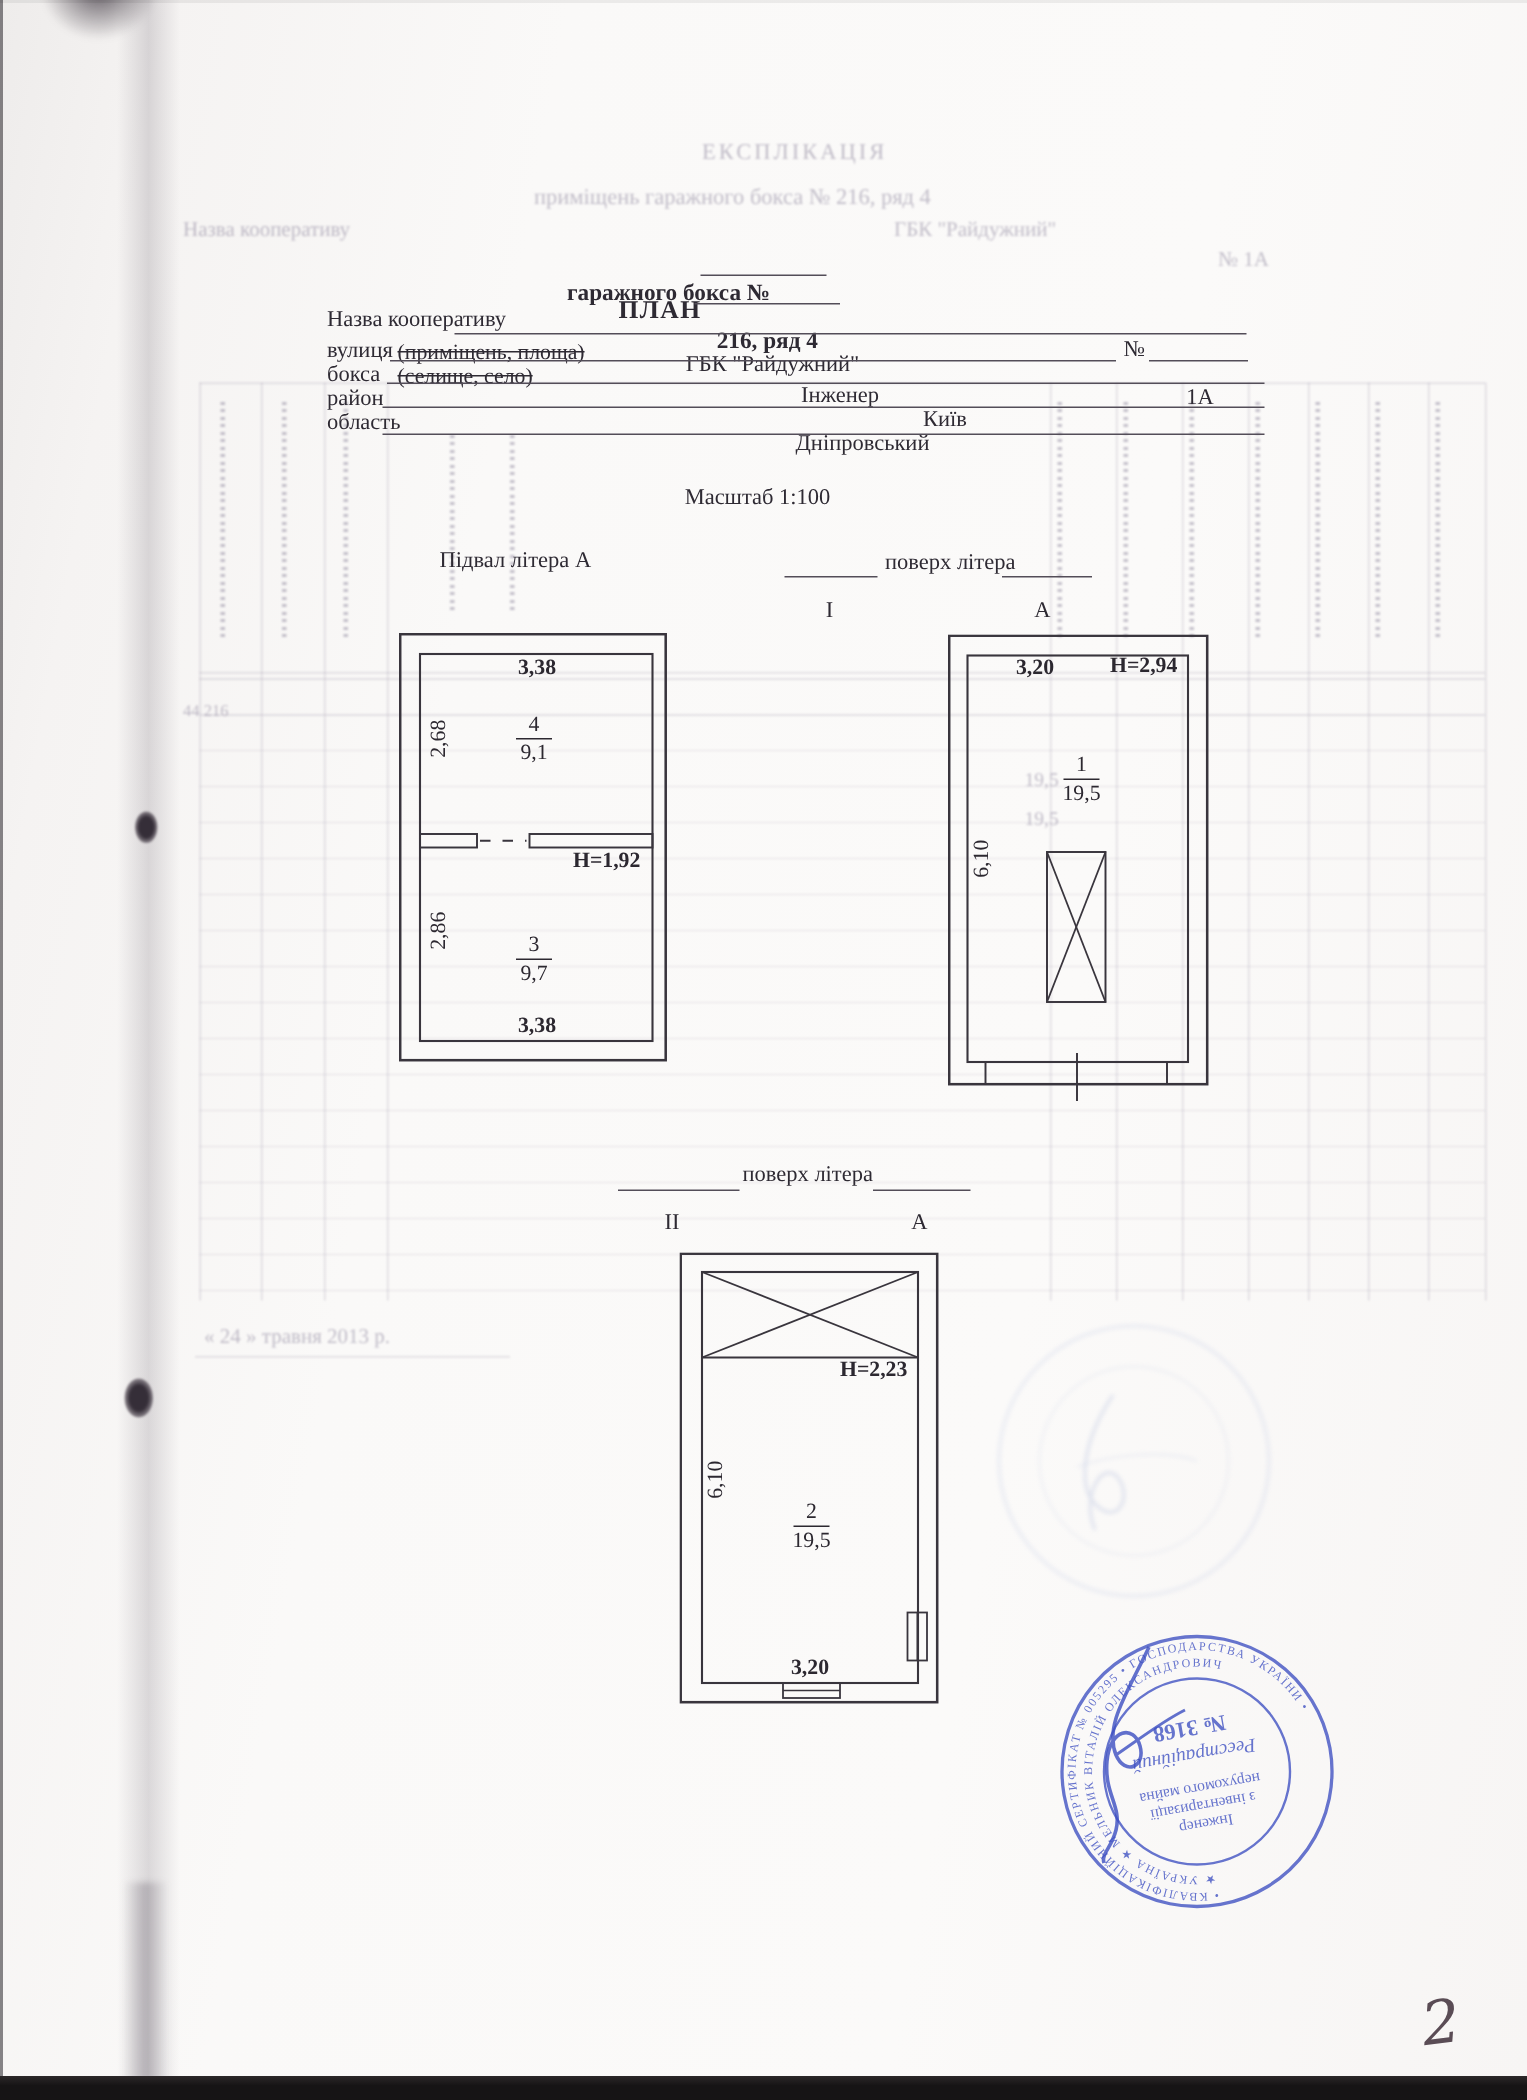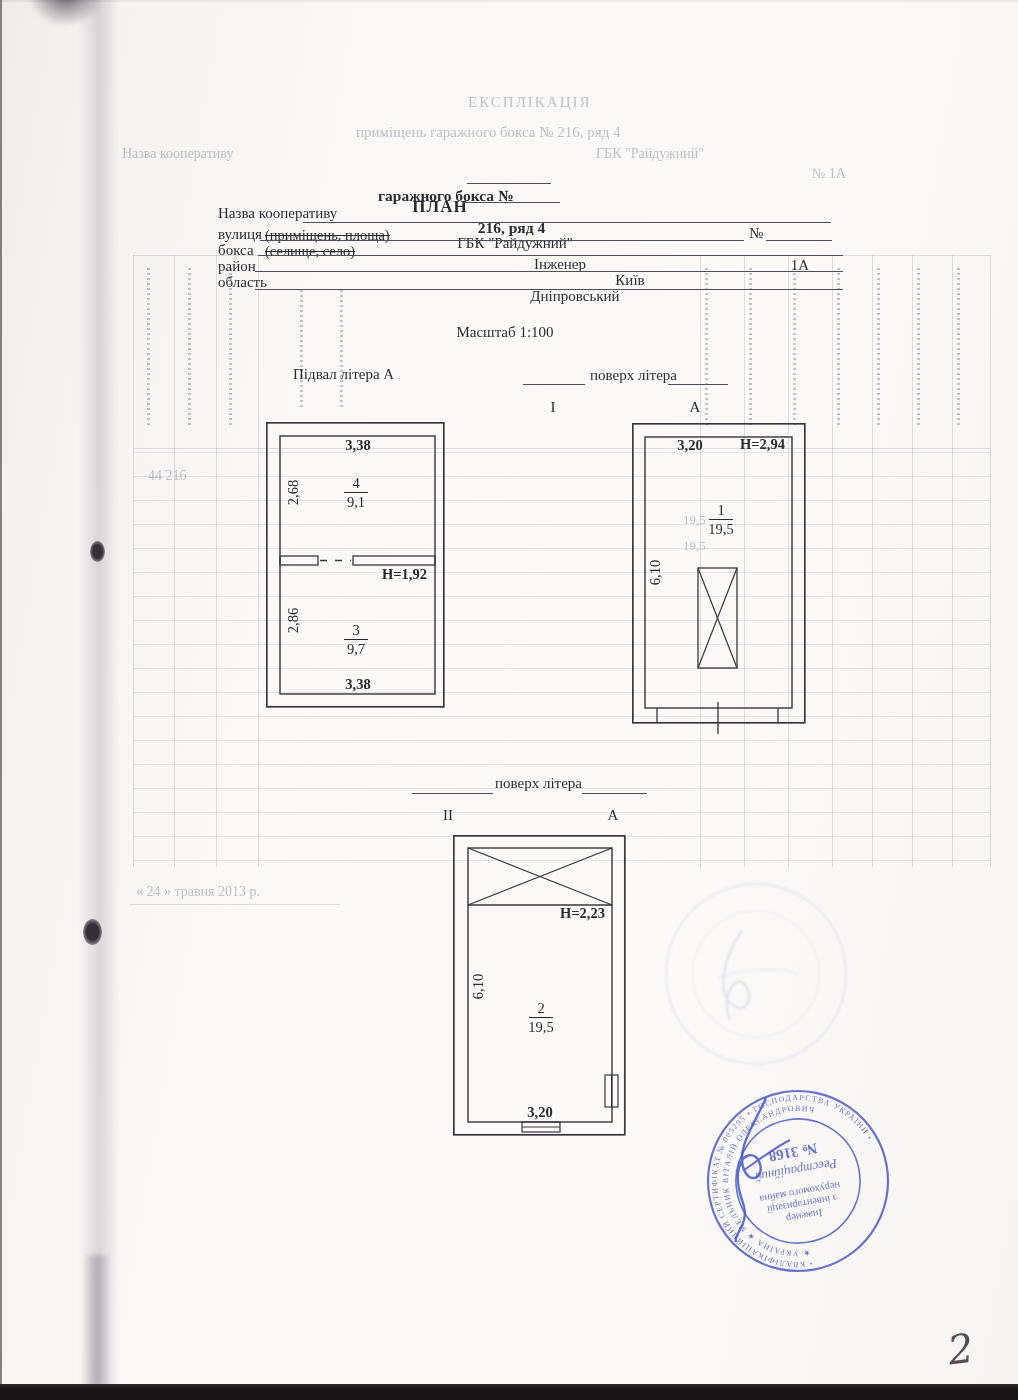--- a/index.html
+++ b/index.html
@@ -72,21 +72,21 @@
     <div class="stripe" style="left:229px;top:268px;height:160px;"></div>
     <div class="stripe" style="left:300px;top:290px;height:120px;"></div>
     <div class="stripe" style="left:340px;top:290px;height:120px;"></div>
     <div class="stripe" style="left:705px;top:268px;height:160px;"></div>
     <div class="stripe" style="left:749px;top:268px;height:160px;"></div>
     <div class="stripe" style="left:793px;top:268px;height:160px;"></div>
     <div class="stripe" style="left:837px;top:268px;height:160px;"></div>
     <div class="stripe" style="left:877px;top:268px;height:160px;"></div>
     <div class="stripe" style="left:917px;top:268px;height:160px;"></div>
     <div class="stripe" style="left:957px;top:268px;height:160px;"></div>
-    <div class="btxt" style="left:148px;top:468px;font-size:14px;">44    216</div>
+    <div class="btxt" style="left:122px;top:468px;font-size:11px;">44    216</div>
     <div class="btxt" style="left:683px;top:512px;font-size:13px;">19,5</div>
     <div class="btxt" style="left:683px;top:538px;font-size:13px;">19,5</div>
     <div class="btxt" style="left:136px;top:884px;font-size:14px;">« 24 »        травня        2013 р.</div>
     <div class="btline" style="left:130px;top:904px;width:210px;"></div>
   </div>
 
   <div class="lbl b ctr" style="left:400px;top:165px;width:80px;font-size:17px;letter-spacing:1px;">ПЛАН</div>
   <div class="line" style="left:467px;top:183px;width:84px;"></div>
   <div class="lbl b" style="left:378px;top:187px;font-size:15.5px;">гаражного бокса №</div>
   <div class="lbl b ctr" style="left:463px;top:187px;width:97px;font-size:15.5px;">216, ряд 4</div>

